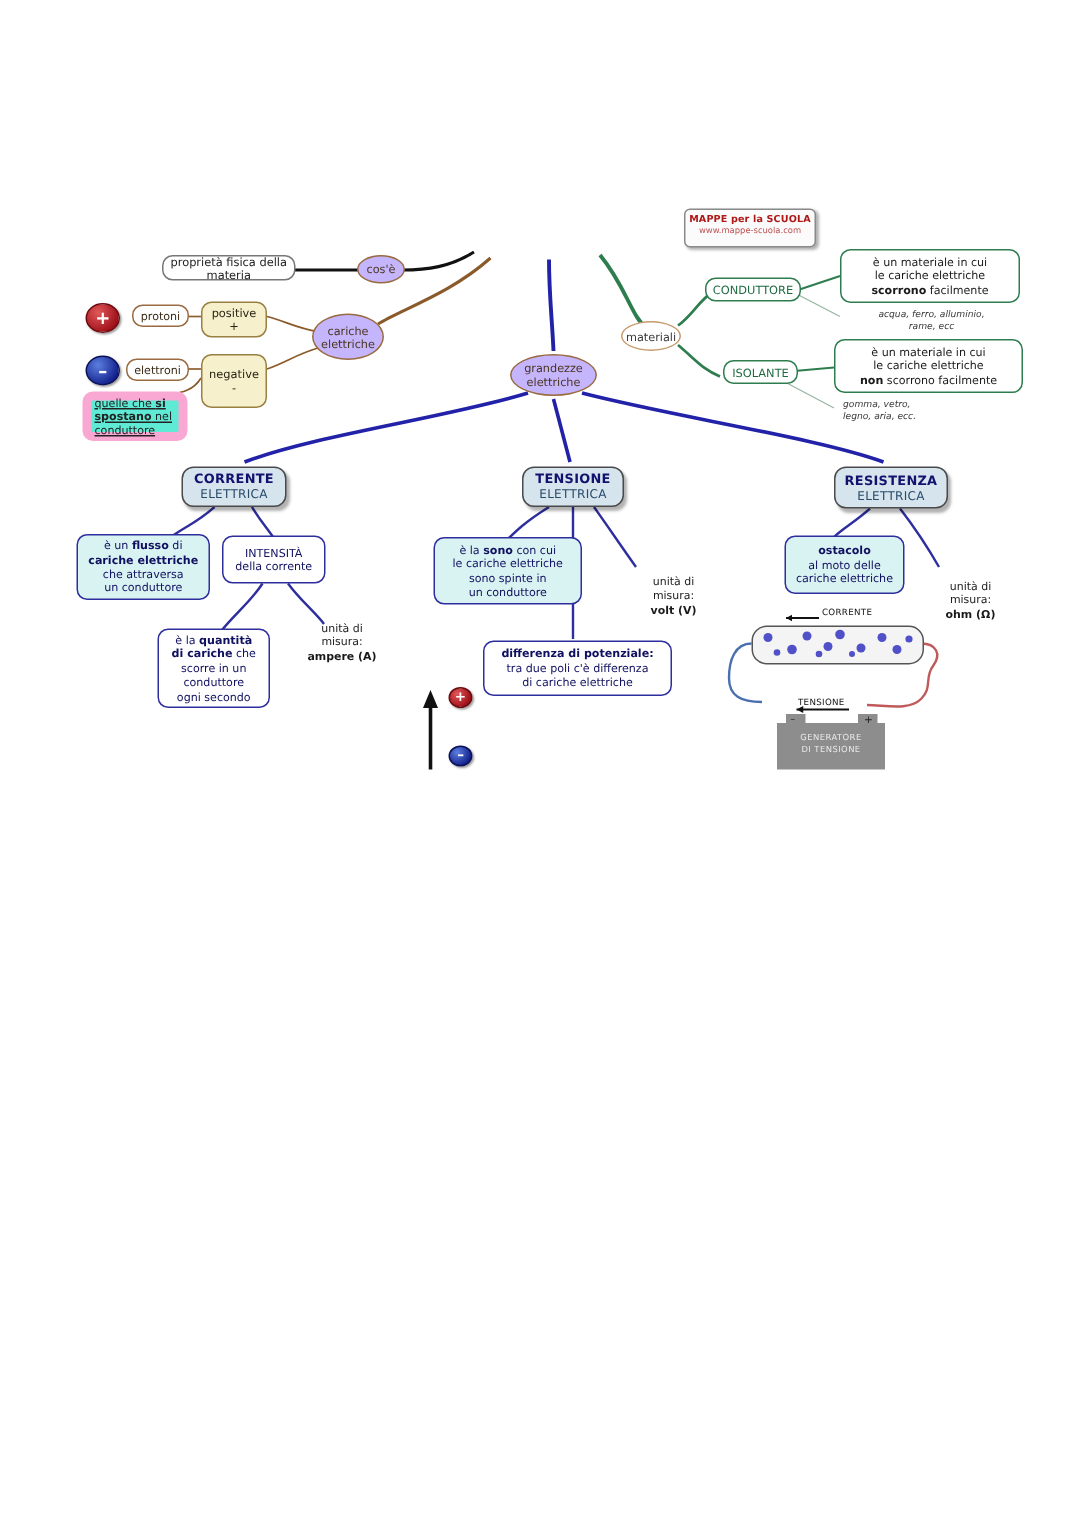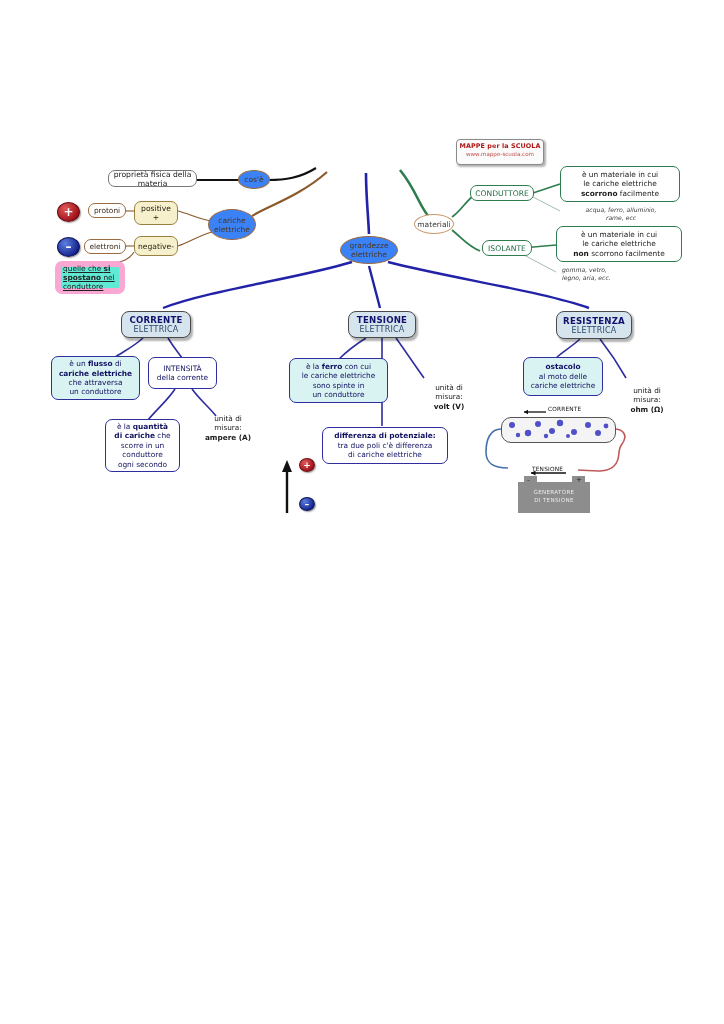--- a/index.html
+++ b/index.html
@@ -28,21 +28,21 @@
     padding-top:2px;
   }
   .logo .l1{font-size:6.4px;font-weight:bold;color:#b01818;letter-spacing:.1px;}
   .logo .l2{font-size:5.6px;color:#c05050;margin-top:1px;}
 
   
   .oval{
     display:flex;align-items:center;justify-content:center;
     border-radius:50%;font-size:7.5px;line-height:9px;
   }
-  .oval-brown{border:1px solid #9a6a40;color:#4a3520;background:#3b82f6;}
+  .oval-brown{border:1px solid #9a6a40;color:#4a3520;background:#c4b5fd;}
   .oval-green{border:1px solid #c79a6a;color:#3a3a3a;background:#fff;}
 
   
   .rbox{
     display:flex;align-items:center;justify-content:center;
     border-radius:7px;background:#fff;
   }
   .rb-gray{border:1.2px solid #777;color:#222;font-size:7.6px;}
   .rb-brown{border:1px solid #9a6a40;color:#3a2a18;font-size:7.4px;}
   .rb-yellow{background:#f6f0cc;border:1.1px solid #9a8040;color:#2a2414;font-size:7.6px;line-height:9px;}
@@ -159,21 +159,21 @@
 
   <div class="node oval oval-brown" style="left:208px;top:209px;width:48px;height:31px;flex-direction:column;">
     <span>cariche</span>
     <span>elettriche</span>
   </div>
 
   <div class="node rbox rb-yellow" style="left:134px;top:201px;width:44px;height:24px;flex-direction:column;">
     <span>positive</span>
     <span>+</span>
   </div>
-  <div class="node rbox rb-yellow" style="left:134px;top:236px;width:44px;height:20px;flex-direction:row;">
+  <div class="node rbox rb-yellow" style="left:134px;top:236px;width:44px;height:36px;flex-direction:column;">
     <span>negative</span>
     <span>-</span>
   </div>
 
   <div class="node rbox rb-brown" style="left:88px;top:203px;width:38px;height:15px;">protoni</div>
   <div class="node rbox rb-brown" style="left:84px;top:239px;width:42px;height:15px;">elettroni</div>
 
   <div class="charge pos" style="left:57px;top:202px;width:21px;height:18px;font-size:12px;">+</div>
   <div class="charge neg" style="left:57px;top:237px;width:21px;height:18px;font-size:12px;">–</div>
 
@@ -241,21 +241,21 @@
     <span>misura:</span><br>
     <b>ampere (A)</b>
   </div>
 
   <div class="node branch" style="left:348px;top:311px;width:68px;height:27px;">
     <span class="t1">TENSIONE</span>
     <span class="t2">ELETTRICA</span>
   </div>
 
   <div class="node rbox rb-cyan" style="left:289px;top:358px;width:99px;height:45px;flex-direction:column;">
-    <span>è la <b>ferro</b> con cui</span>
+    <span>è la <b>sono</b> con cui</span>
     <span>le cariche elettriche</span>
     <span>sono spinte in</span>
     <span>un conduttore</span>
   </div>
 
   <div class="freetext" style="left:418px;top:383px;width:62px;">
     <span>unità di</span><br>
     <span>misura:</span><br>
     <b>volt (V)</b>
   </div>

